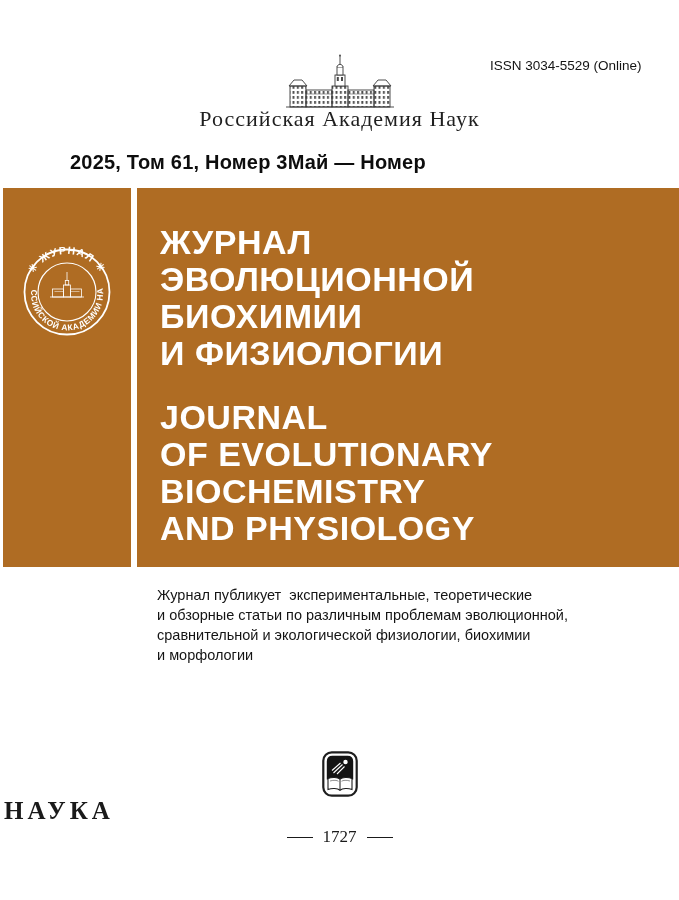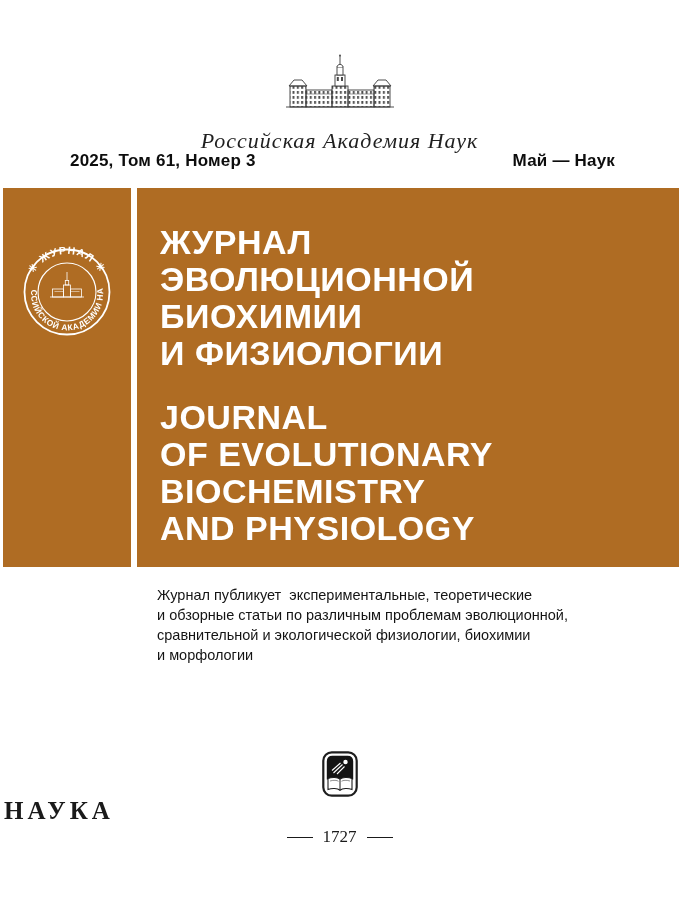--- a/index.html
+++ b/index.html
@@ -11,34 +11,32 @@
     color:#111;
     overflow:hidden;
     margin:0 auto;
   }
   
   .bldg{position:absolute;left:240px;top:50px;width:200px;height:62px;}
   .script{
     position:absolute;left:0;top:106px;width:679px;
     text-align:center;
     font-family:"Liberation Serif", serif;
-    font-style:italic;
     font-size:22px;
     color:#1f1f1f;
     letter-spacing:1px;
-    margin-top:22px;
   }
   .issn{
     position:absolute;left:490px;top:57px;
     font-size:13.5px;line-height:17px;color:#141414;
   }
   .issue-row{
     position:absolute;left:70px;top:151px;width:545px;
-    display:flex;justify-content:space-between;
-    font-size:17px;font-weight:bold;color:#0d0d0d;
+    display:flex;
+    font-size:20px;font-weight:bold;color:#0d0d0d;
     letter-spacing:0.2px;
   }
   
   .panel{position:absolute;top:188px;height:379px;background:#af6c23;}
   .panel-left{left:3px;width:128px;}
   .panel-right{left:137px;width:542px;}
   .seal{position:absolute;left:21px;top:246px;width:92px;height:92px;}
   .title{
     position:absolute;left:160px;
     color:#ffffff;font-weight:bold;
@@ -103,25 +101,26 @@
     <rect x="108" y="40" width="26" height="17" fill="url(#winp)"></rect>
     <line x1="108" y1="44" x2="134" y2="44" stroke-width="0.5"></line>
 
     <polygon points="133,36 138,30 146,30 151,36" fill="#ffffff"></polygon>
     <rect x="134" y="36" width="16" height="21" fill="url(#winp)"></rect>
   </svg>
 
   <div class="script">Российская Академия Наук</div>
 
   <div class="issn">
+    <div>ISSN 3034-5529 (Online)</div>
   </div>
 
   <div class="issue-row">
     <span>2025, Том 61, Номер 3</span>
-    <span>Май — Наук</span>
+    <span>Май — Номер</span>
   </div>
 
   <div class="panel panel-left"></div>
   <div class="panel panel-right"></div>
 
   <svg class="seal" viewBox="0 0 92 92">
     <defs>
       <path id="sealtop" d="M 8,46 A 38,38 0 0 1 84,46"></path>
       <path id="sealbot" d="M 11,40 A 36,36 0 1 0 81,40"></path>
     </defs>

